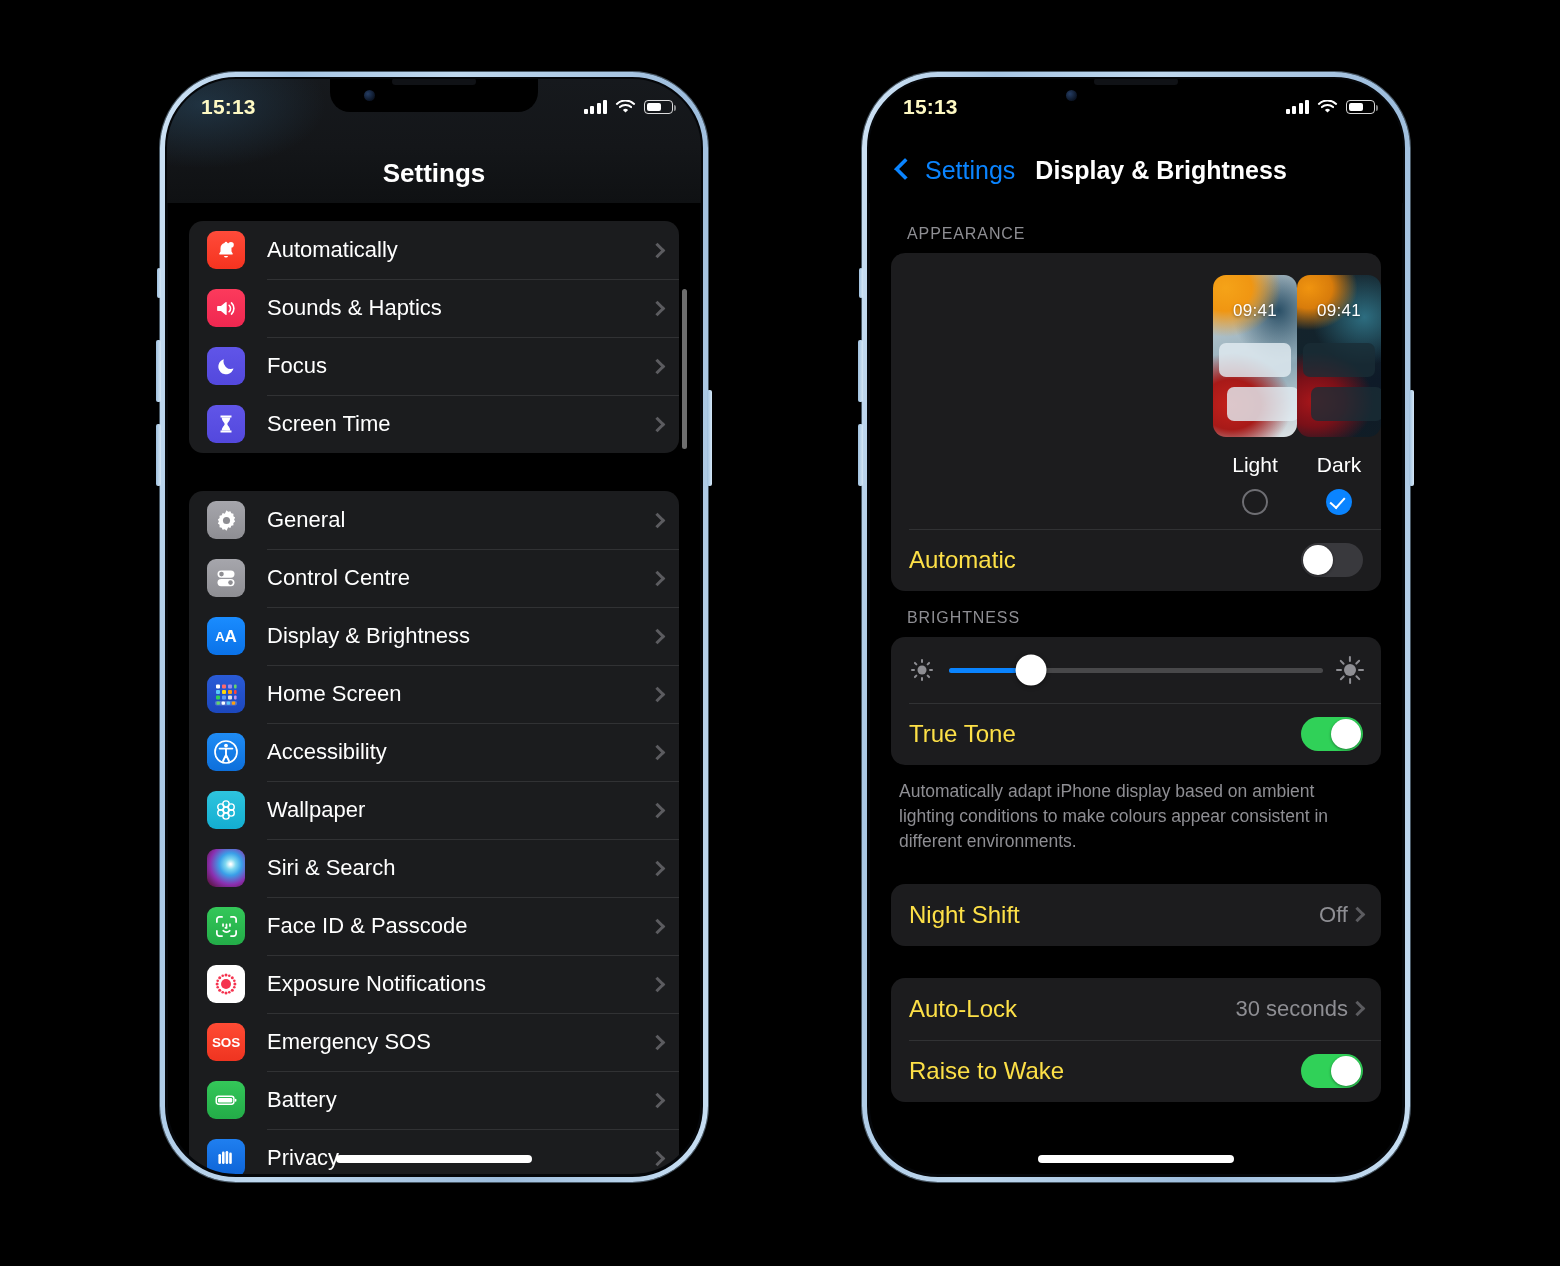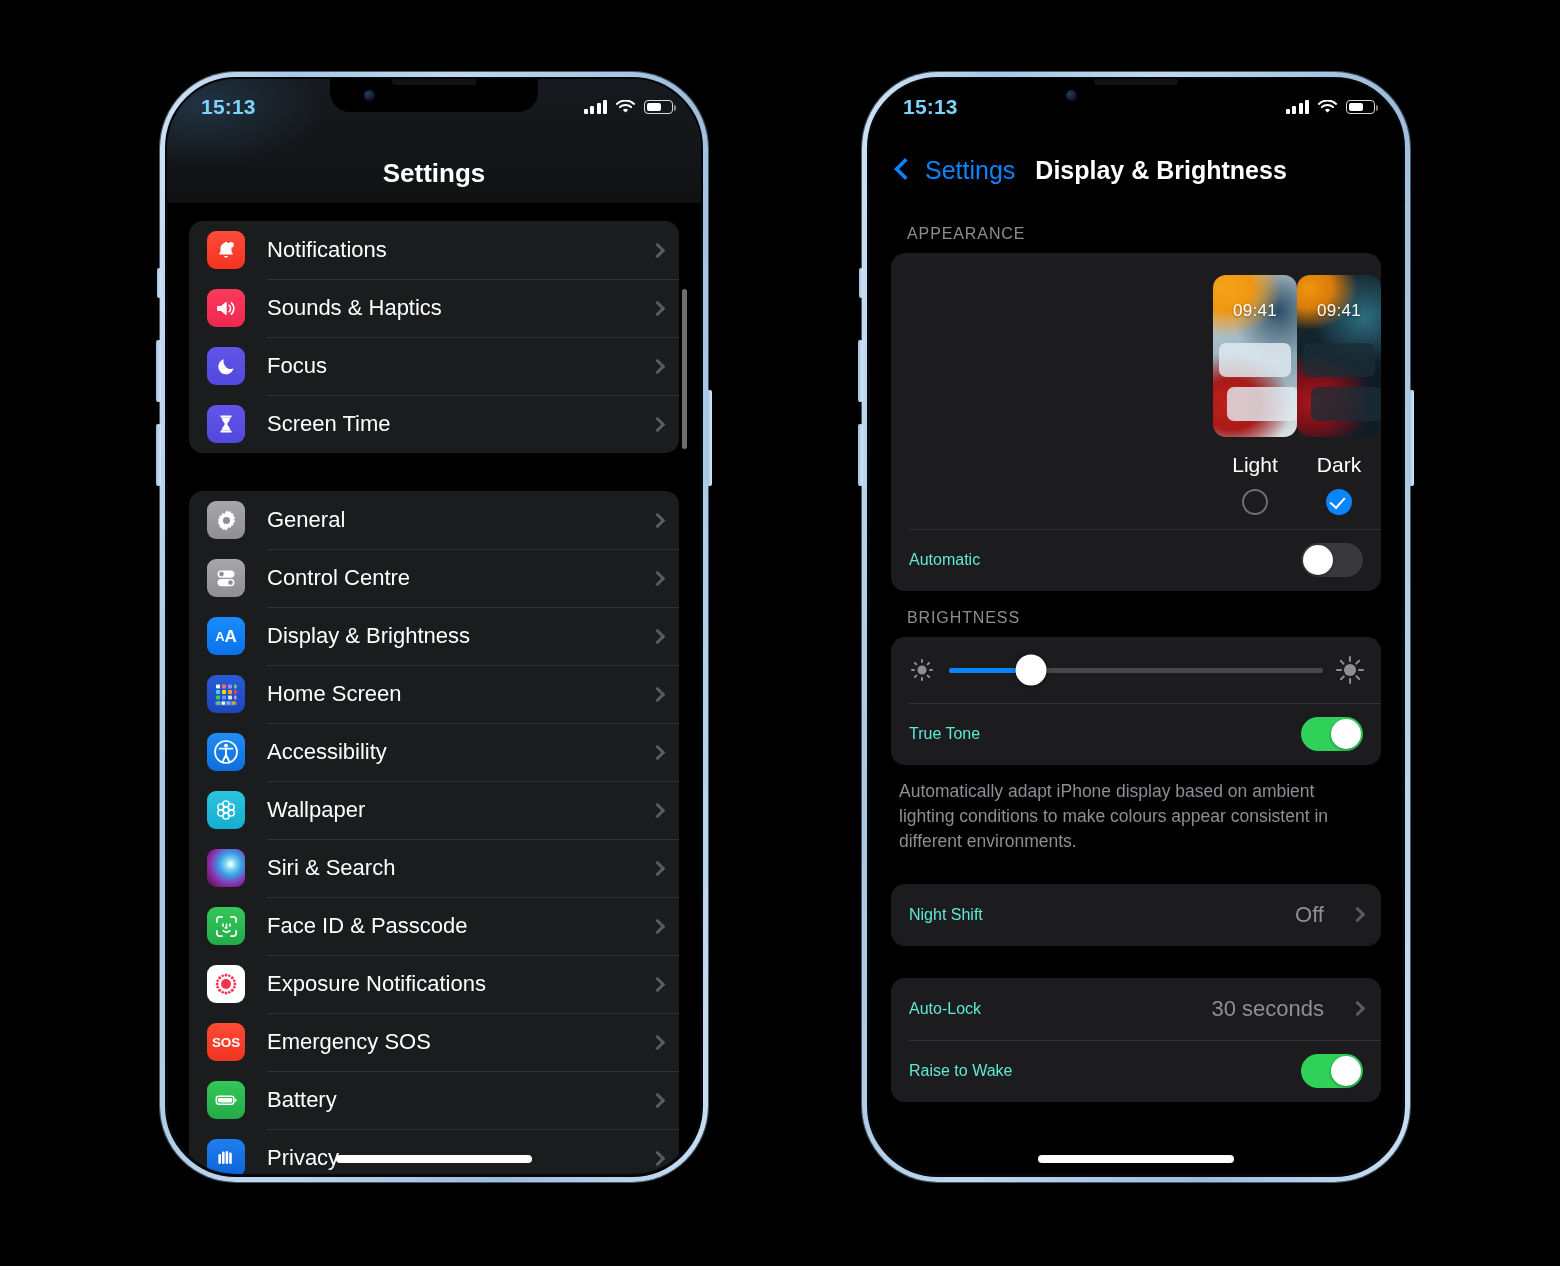--- a/index.html
+++ b/index.html
@@ -47,21 +47,21 @@
     z-index: 40;
   }
   .notch .cam { position: absolute; left: 34px; top: 11px; width: 11px; height: 11px; border-radius: 50%;
     background: radial-gradient(circle at 35% 35%, #253d63, #0b1424 70%); }
   .speaker-slot { position: absolute; top: -1px; left: 50%; transform: translateX(-50%);
     width: 84px; height: 7px; border-radius: 4px; background: #101216; z-index: 41; }
 
   
   .statusbar { position: absolute; top: 0; left: 0; right: 0; height: 46px; z-index: 35;
     display: flex; align-items: center; justify-content: space-between;
-    padding: 10px 28px 0 34px; color: #7dd3fc; }
+    padding: 10px 28px 0 34px; color: #fef9c3; }
   .sb-time { font-size: 21px; font-weight: 700; letter-spacing: .2px; }
   .sb-right { display: flex; align-items: center; gap: 8px; }
   .bars { display: flex; align-items: flex-end; gap: 2.5px; height: 14px; }
   .bars i { width: 4px; background: #fff; border-radius: 1px; display: block; }
   .bars i:nth-child(1){height:5px} .bars i:nth-child(2){height:8px}
   .bars i:nth-child(3){height:11px} .bars i:nth-child(4){height:14px}
   .batt { width: 29px; height: 14px; border: 1.6px solid rgba(255,255,255,.85); border-radius: 4px; position: relative; }
   .batt::after{ content:""; position:absolute; right:-4px; top:4px; width:2.4px; height:6px;
     background: rgba(255,255,255,.5); border-radius:0 2px 2px 0; }
   .batt b { position:absolute; left:1.6px; top:1.6px; bottom:1.6px; width:55%; background:#fff; border-radius:2px; display:block; }
@@ -131,22 +131,22 @@
       linear-gradient(160deg, #16242c 0%, #13232c 40%, #0e1a28 70%, #101d26 100%); }
   .th-dark .sheet { background: rgba(26,45,54,.78); }
   .ap-name { color: #fff; font-size: 21px; margin: 16px 0 12px; }
   .radio { width: 26px; height: 26px; border-radius: 50%; border: 2px solid #6e6e73; margin-bottom: 4px; }
   .radio.on { border: none; background: #0a84ff; position: relative; }
   .radio.on::after { content:""; position:absolute; left: 7px; top: 5px; width: 7px; height: 12px;
     border-right: 2.6px solid #fff; border-bottom: 2.6px solid #fff; transform: rotate(42deg); }
 
   .card-row { display: flex; align-items: center; height: 62px; padding: 0 18px; position: relative; }
   .card-row.sep::before { content:""; position:absolute; left: 18px; right: 0; top: 0; height:1px; background:#313234; }
-  .card-row .lbl { color: #5eead4; font-size: 16px; flex: 1; }
-  .card-row .val { color: #8e8e93; font-size: 22px; margin-right: 28px; }
+  .card-row .lbl { color: #fde047; font-size: 24px; flex: 1; }
+  .card-row .val { color: #8e8e93; font-size: 22px; margin-right: 4px; }
 
   .toggle { width: 62px; height: 34px; border-radius: 17px; position: relative; flex: 0 0 auto; }
   .toggle .knob { position:absolute; top:2px; width:30px; height:30px; border-radius:50%; background:#fff;
     box-shadow: 0 1px 3px rgba(0,0,0,.4); }
   .toggle.off { background: #39393d; } .toggle.off .knob { left: 2px; }
   .toggle.on  { background: #30d158; } .toggle.on  .knob { right: 2px; }
 
   .slider-row { display:flex; align-items:center; height: 66px; padding: 0 18px; gap: 14px; }
   .track { flex:1; height: 5px; background:#48484a; border-radius: 3px; position: relative; }
   .track .fill { position:absolute; left:0; top:0; bottom:0; width:22%; background:#0a84ff; border-radius:3px; }
@@ -227,21 +227,21 @@
 
         <div class="group">
           <div class="row">
             <div class="icic ic-bell">
               <svg width="22" height="22" viewBox="0 0 24 24">
                   <path fill="#fff" d="M12 3a1.6 1.6 0 0 1 1.6 1.3 6 6 0 0 1 4.4 5.8v3.4l1.3 2.2a.8.8 0 0 1-.7 1.2H5.4a.8.8 0 0 1-.7-1.2L6 13.5v-3.4a6 6 0 0 1 4.4-5.8A1.6 1.6 0 0 1 12 3z"></path>
                   <circle cx="17.4" cy="6.4" r="3.1" fill="#fff"></circle>
                   <path fill="#fff" d="M9.7 18.6h4.6a2.4 2.4 0 0 1-4.6 0z"></path>
                 </svg>
             </div>
-            <div class="lbl">Notifications</div>
+            <div class="lbl">Automatically</div>
             <div class="chev"></div>
           </div>
 
           <div class="row">
             <div class="icic ic-sound">
               <svg width="23" height="23" viewBox="0 0 24 24">
                   <path fill="#fff" d="M3 9.5h3.2L11 5.4a.7.7 0 0 1 1.2.55v12.1a.7.7 0 0 1-1.2.55L6.2 14.5H3a.8.8 0 0 1-.8-.8v-3.4a.8.8 0 0 1 .8-.8z"></path>
                   <path d="M14.7 8.6a4.6 4.6 0 0 1 0 6.8M17.2 6.2a8 8 0 0 1 0 11.6" stroke="#fff" stroke-width="1.7" fill="none" stroke-linecap="round"></path>
                 </svg>
             </div>

